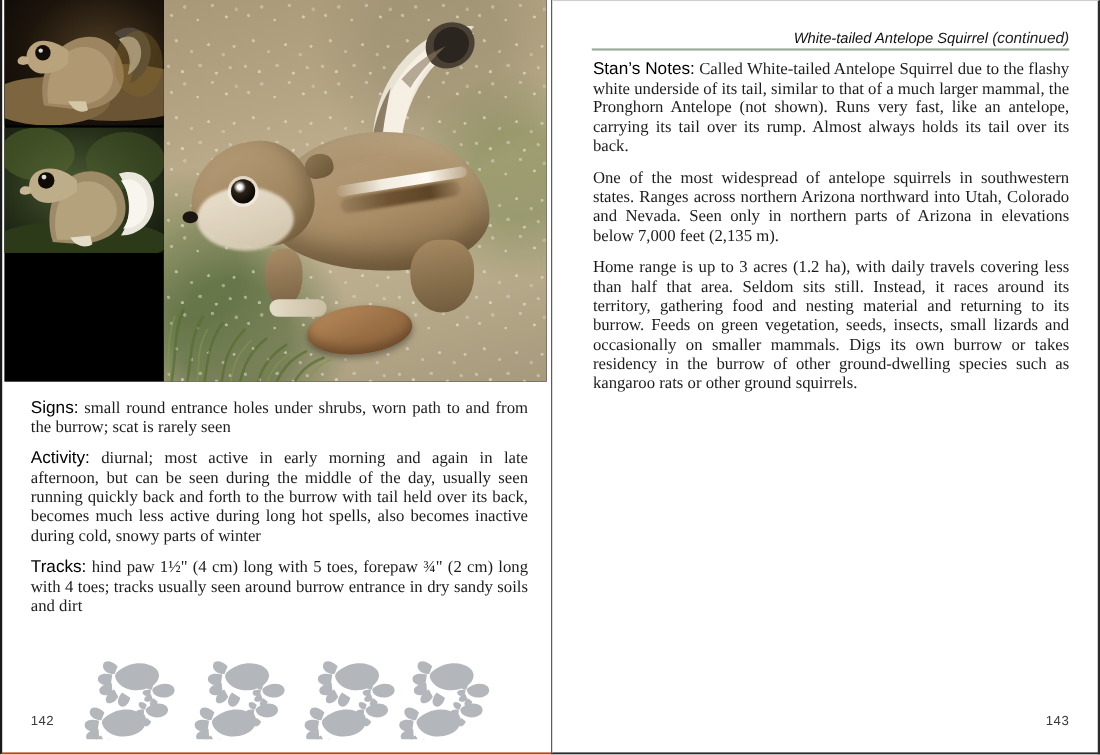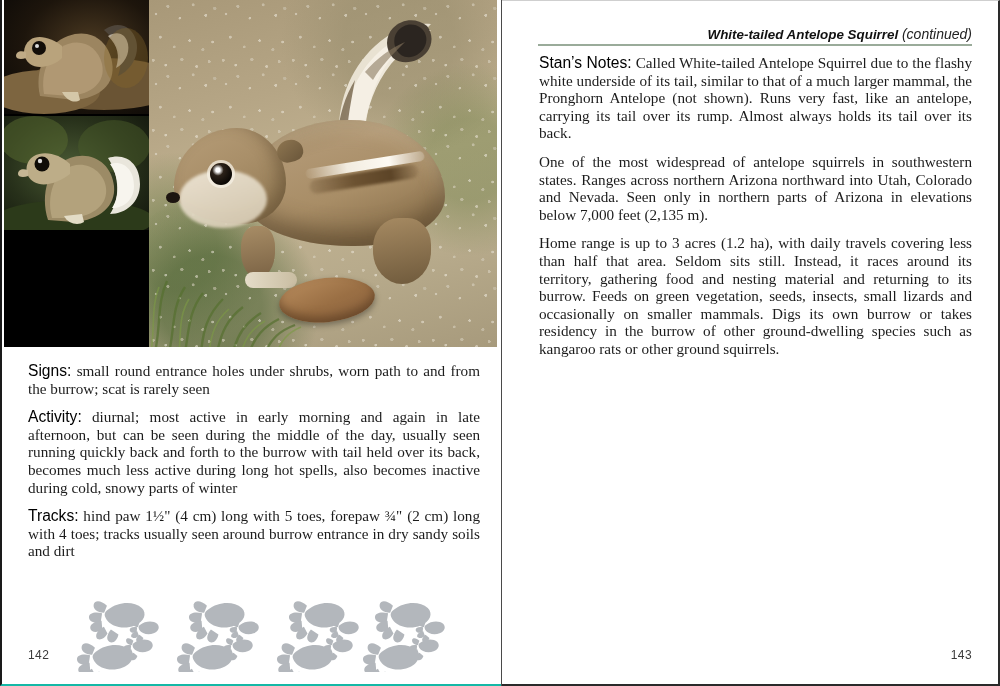--- a/index.html
+++ b/index.html
@@ -2,21 +2,21 @@
 <html><head>
 <meta charset="utf-8">
 <style>
   html,body{margin:0;padding:0;background:#ffffff;}
   body{width:1000px;height:686px;overflow:hidden;font-family:"Liberation Serif",serif;}
 
   .spread{position:relative;width:1000px;height:686px;background:#fff;box-sizing:border-box;}
 
   
   .page-left{position:absolute;left:0;top:0;width:502px;height:686px;background:#fff;
-             border-left:2px solid #1a1a1a;border-bottom:2px solid #14b8a6;box-sizing:border-box;}
+             border-left:2px solid #1a1a1a;border-bottom:2px solid #c2410c;box-sizing:border-box;}
   .page-right{position:absolute;left:502px;top:0;width:498px;height:686px;background:#fff;
              border-right:2px solid #2a2a2a;border-bottom:2px solid #2a2a2a;
              border-top:1px solid #cfcfcf;box-sizing:border-box;}
   .gutter{position:absolute;left:501px;top:0;width:2px;height:686px;background:#4a4a4a;}
 
   
   .photo-block{position:absolute;left:2px;top:0;width:493px;height:347px;overflow:hidden;background:#000;}
 
   .photo-main{position:absolute;left:145px;top:0;width:348px;height:347px;overflow:hidden;
     background:
@@ -91,21 +91,21 @@
 
   
   .tracks{position:absolute;left:60px;top:592px;width:400px;height:80px;}
   .pgnum{position:absolute;font-family:"Liberation Sans",sans-serif;font-size:12px;color:#3a3a3a;letter-spacing:.4px;}
   .pgnum.l{left:26px;top:648px;}
   .pgnum.r{right:28px;top:648px;text-align:right;}
 
   
   .rhead{position:absolute;left:538px;top:26px;width:434px;text-align:right;
     font-family:"Liberation Sans",sans-serif;font-size:13.4px;color:#111;}
-  .rhead b{font-weight:bold;font-style:italic;}
+  .rhead b{font-weight:normal;font-style:italic;}
   .rhead i{font-style:italic;font-weight:normal;font-size:14px;color:#222;}
   .rrule{position:absolute;left:538px;top:44px;width:434px;height:2px;background:#9aab9a;}
   .right-text{position:absolute;left:539px;top:54px;width:433px;}
   .right-text p{margin:0 0 11px 0;font-size:15.2px;line-height:17.6px;color:#1c1c1c;text-align:justify;
     font-family:"Liberation Serif",serif;}
 </style>
 </head>
 <body>
 
 <div class="spread">

